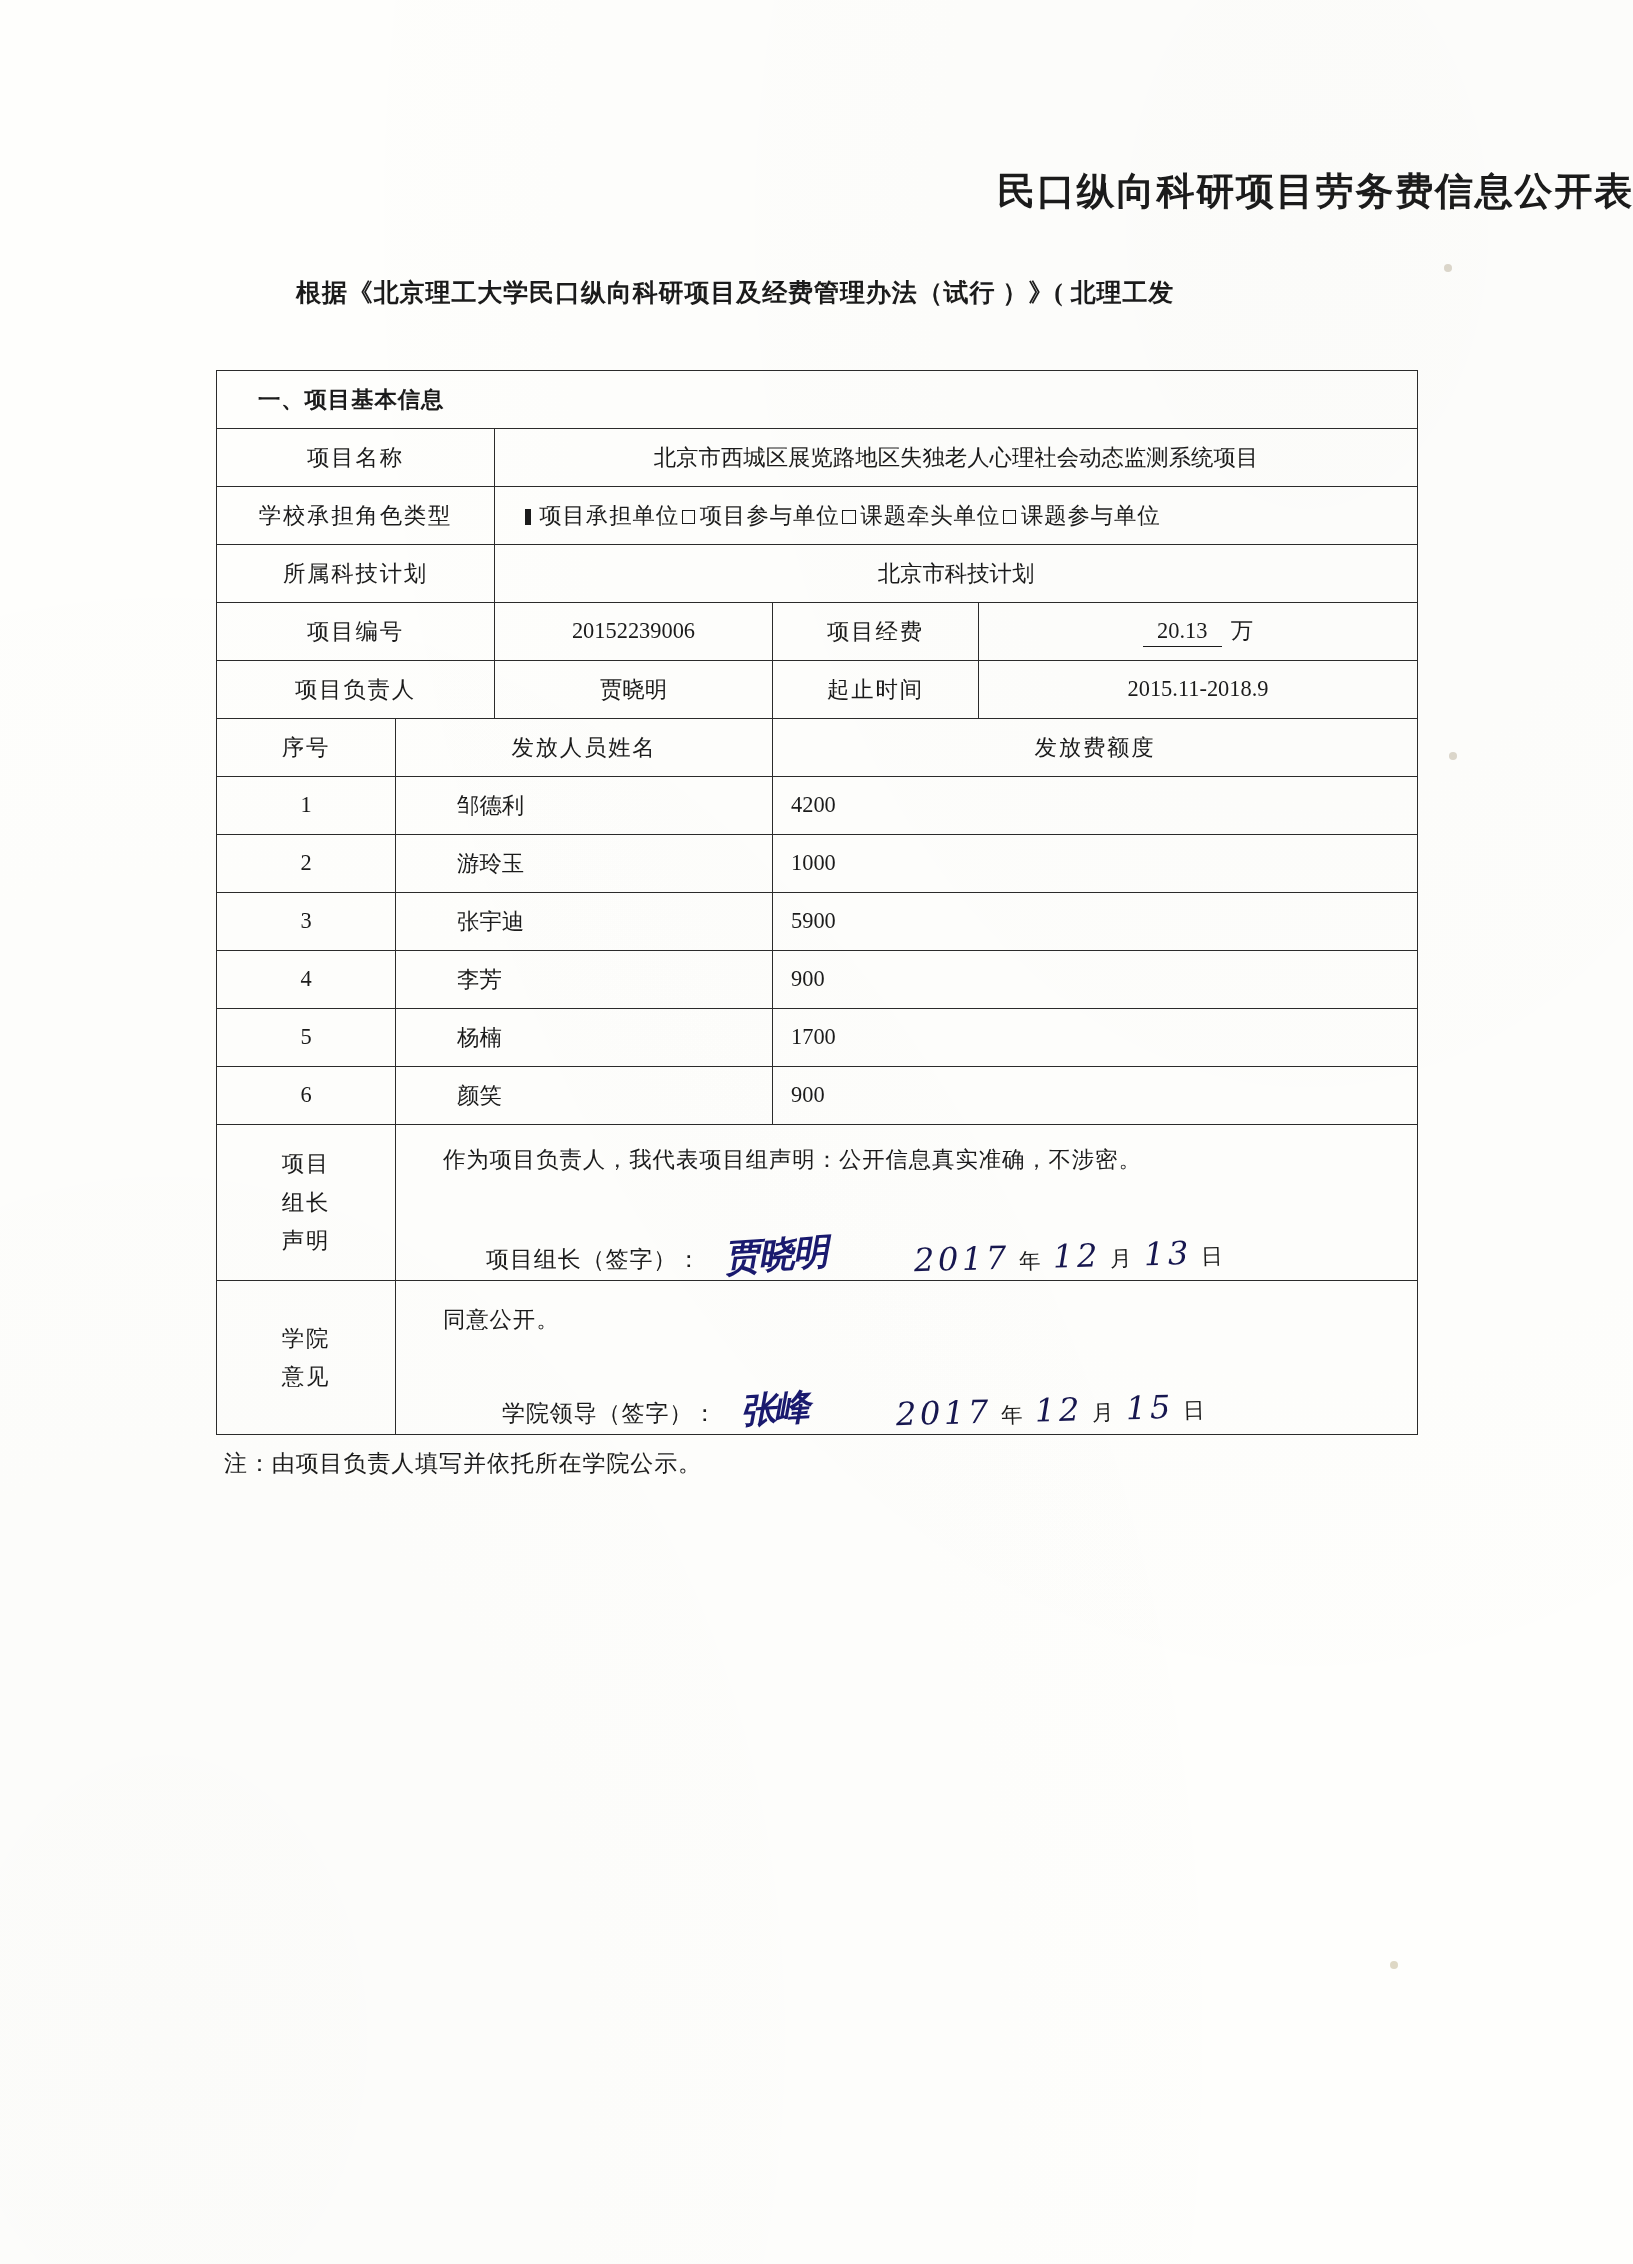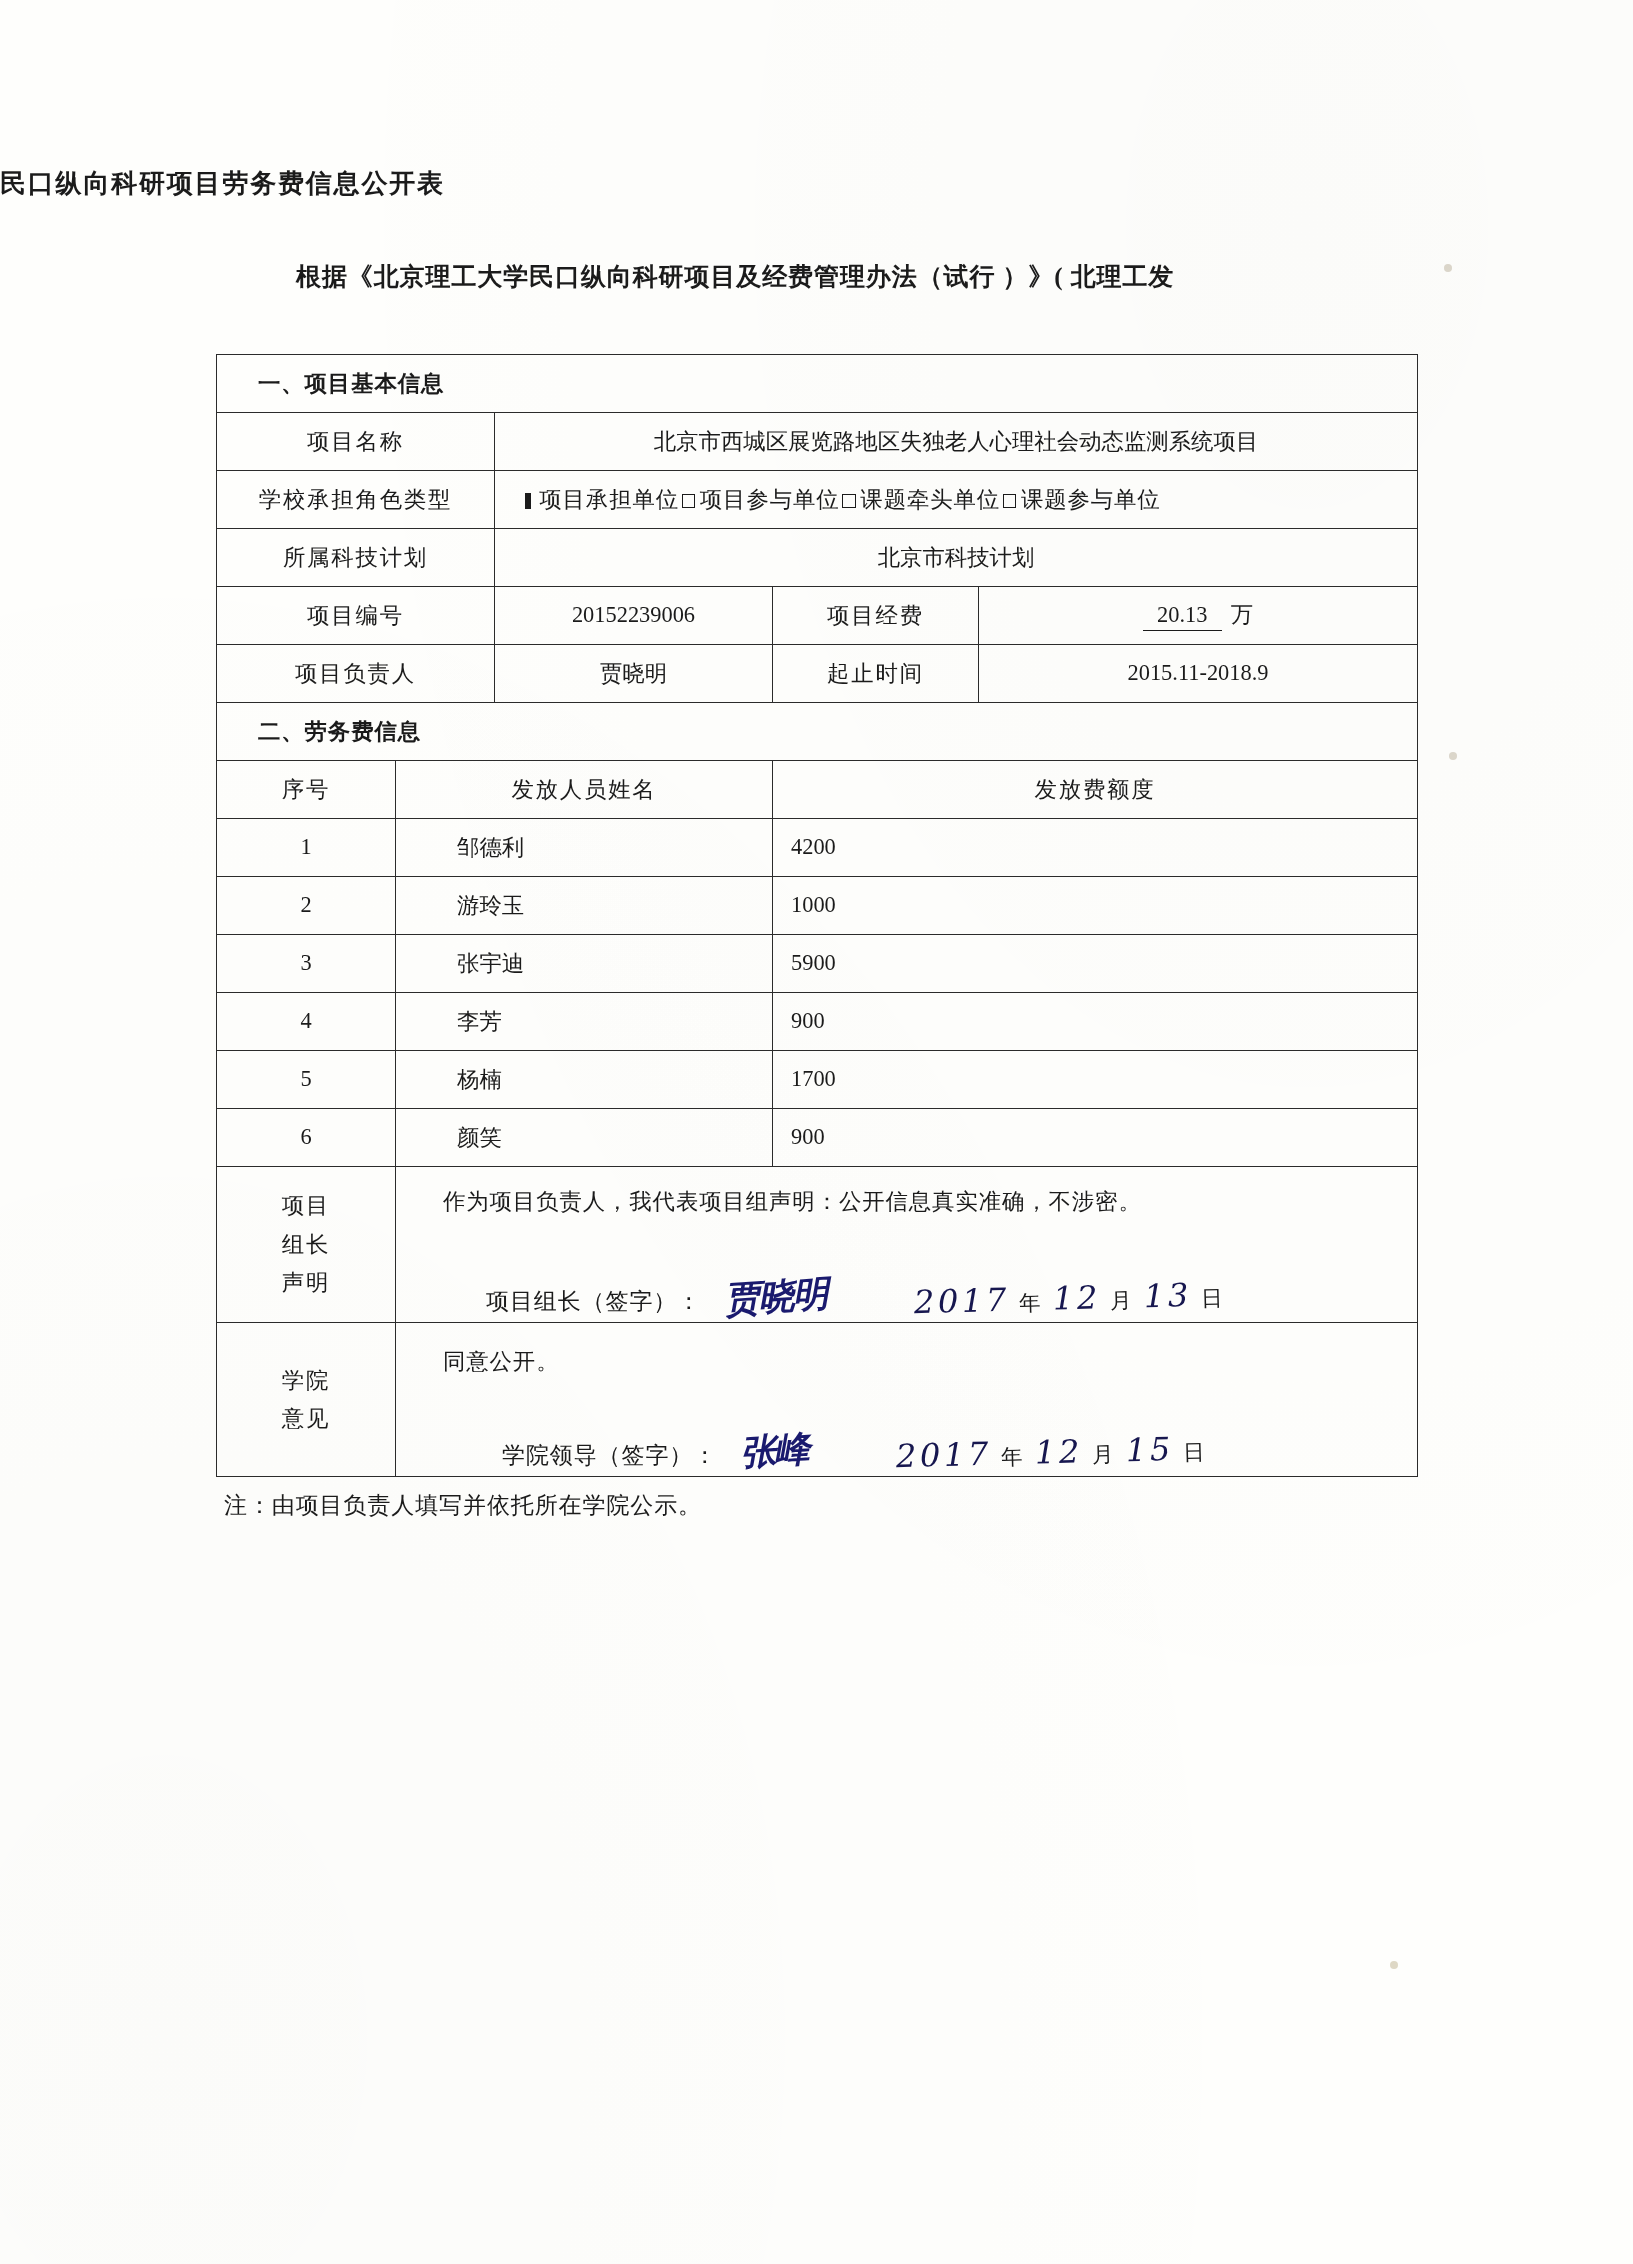--- a/index.html
+++ b/index.html
@@ -18,22 +18,22 @@
   .page {
     position: absolute;
     inset: 0;
     padding: 0;
     background:
       radial-gradient(ellipse at 80% 10%, rgba(0,0,0,0.012), rgba(0,0,0,0) 60%),
       radial-gradient(ellipse at 10% 90%, rgba(0,0,0,0.01), rgba(0,0,0,0) 60%),
       #fefefc;
   }
   .title {
-    text-align: left;
-    font-size: 26px;
+    text-align: right;
+    font-size: 38px;
     font-weight: bold;
     letter-spacing: 1.8px;
     margin-top: 166px;
     font-family: "Liberation Serif", "DejaVu Serif", serif;
   }
   .intro {
     margin: 52px 296px 0 296px;
     font-size: 25px;
     line-height: 1.95;
     font-weight: bold;
@@ -234,23 +234,20 @@
     </tr>
 
     <tr>
       <td class="lbl" colspan="2">项目负责人</td>
       <td class="val">贾晓明</td>
       <td class="lbl">起止时间</td>
       <td class="val">2015.11-2018.9</td>
     </tr>
 
 
-    <tr>
-      <td class="sec-head" colspan="5">二、劳务费信息</td>
-    </tr>
 
     <tr>
       <td class="th-center">序号</td>
       <td class="th-center" colspan="2">发放人员姓名</td>
       <td class="th-center" colspan="2">发放费额度</td>
     </tr>
 
     <tr>
       <td class="val">1</td>
       <td class="list-name" colspan="2">邹德利</td>

